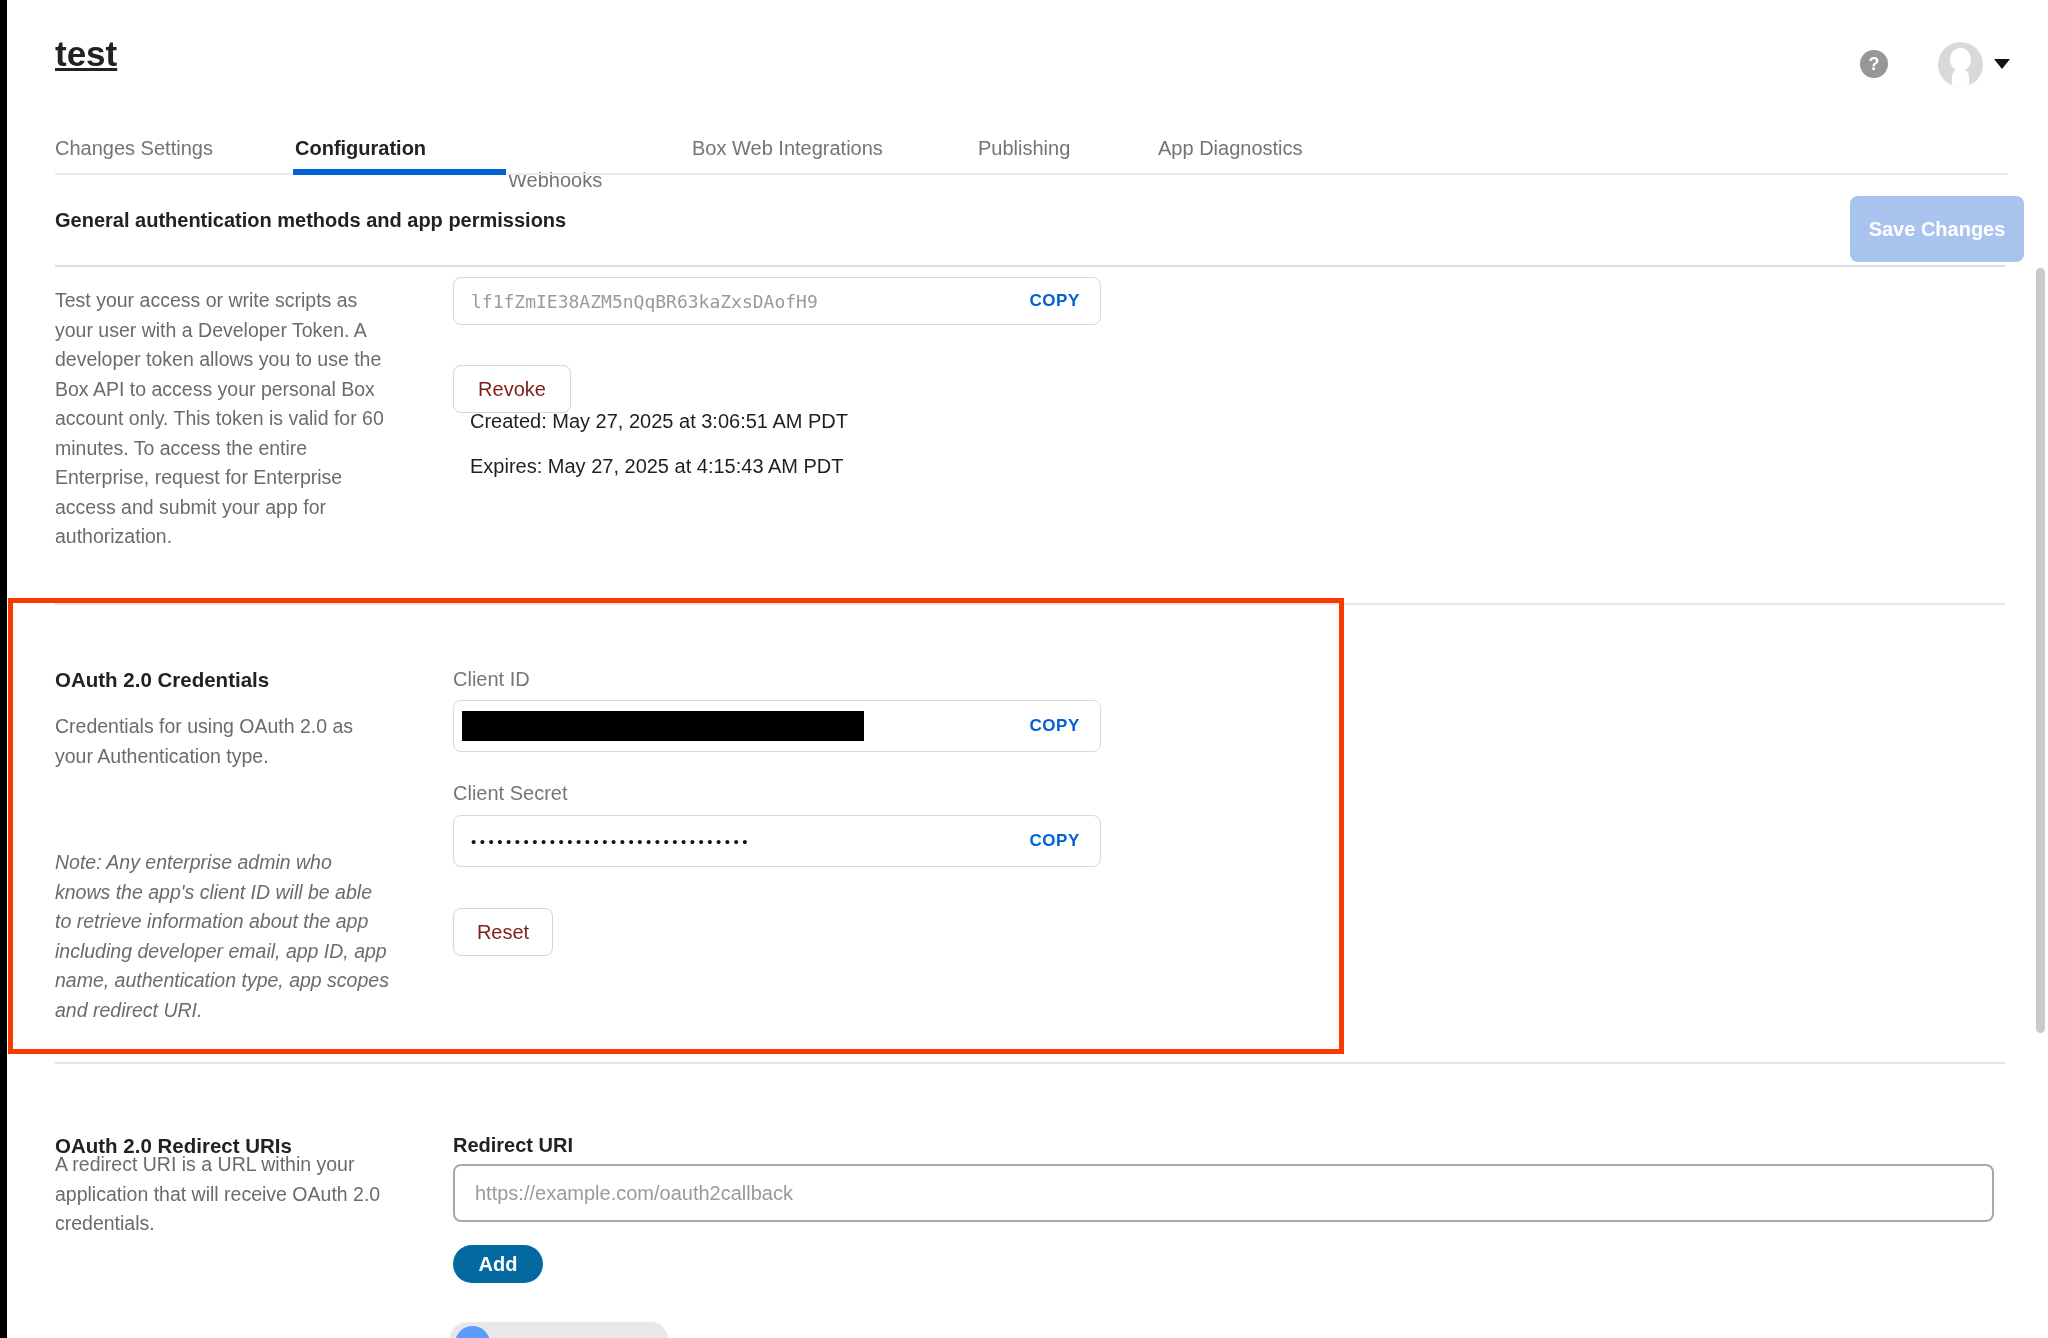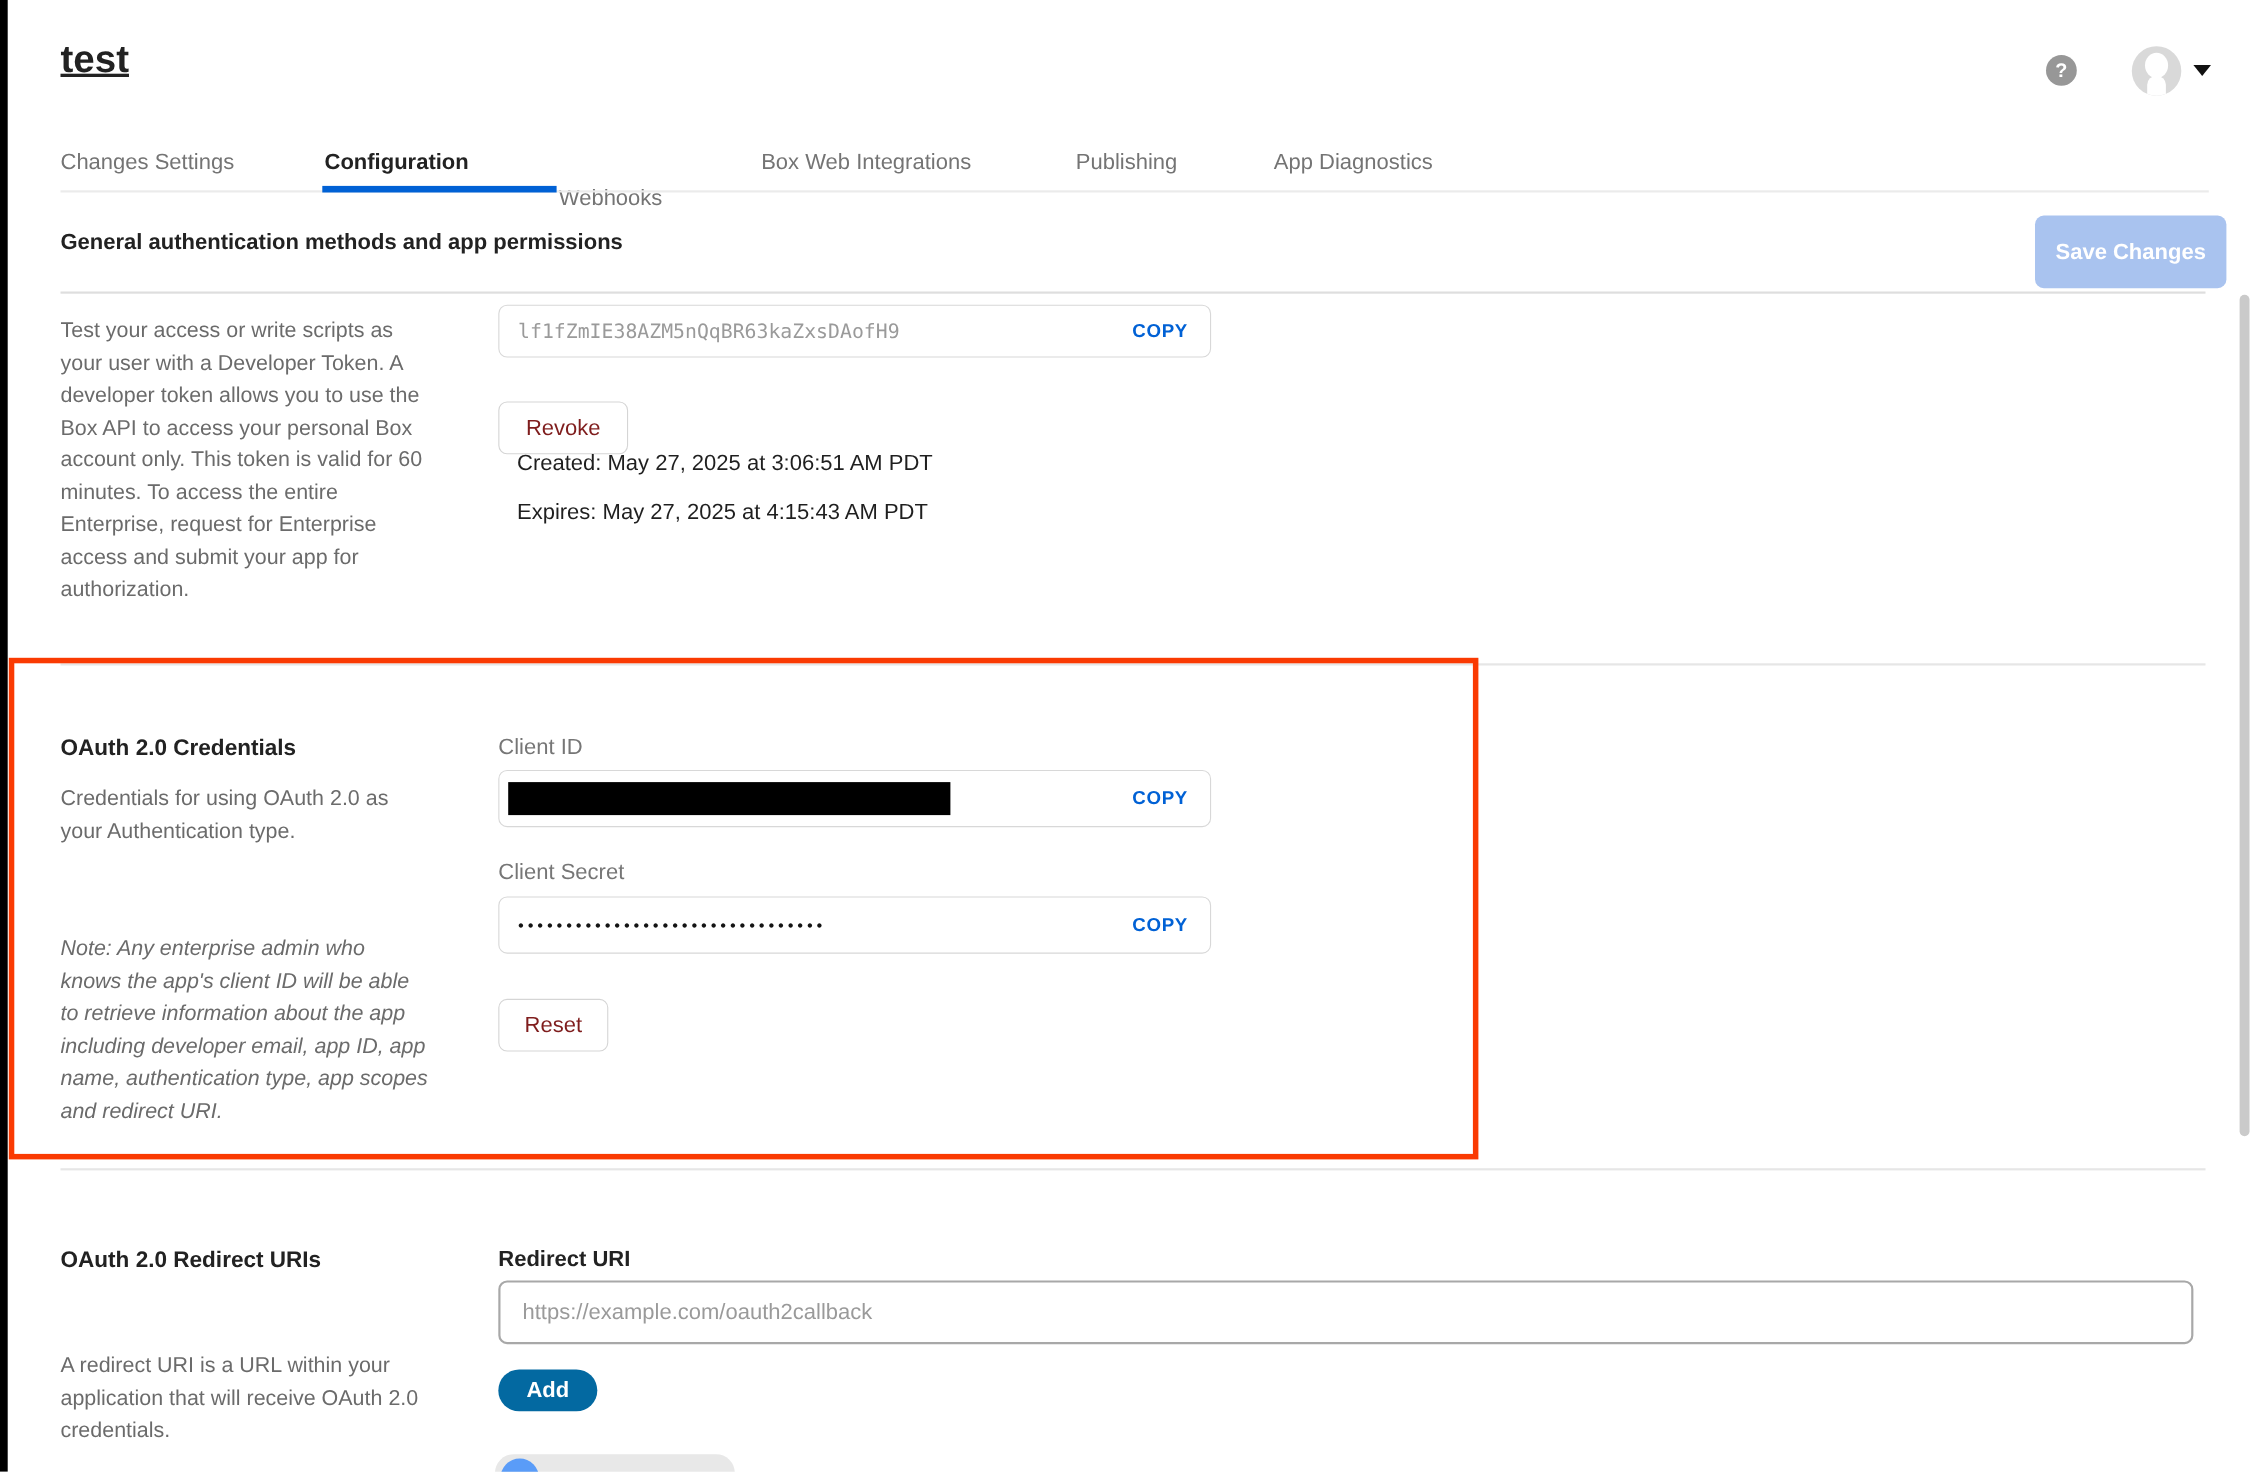--- a/index.html
+++ b/index.html
@@ -160,21 +160,21 @@
   <span class="dots">••••••••••••••••••••••••••••••••</span>
   <span class="copy-link">COPY</span>
 </div>
 <div class="abs ghost-btn" style="left:453px; top:880px; width:100px; height:48px;">Reset</div>
 
 <div class="abs annotation-box"></div>
 
 <div class="abs sep sep-oauth-bottom"></div>
 
 <div class="abs section-heading" style="top:1134px;">OAuth 2.0 Redirect URIs</div>
-<div class="abs col-desc" style="top:1227px;">A redirect URI is a URL within your
+<div class="abs col-desc" style="top:1150px;">A redirect URI is a URL within your
 application that will receive OAuth 2.0
 credentials.</div>
 <div class="abs col-desc col-note" style="top:1295px;">Note: You can add up to 40 URLs, each
 with a maximum of 255 characters.</div>
 
 <div class="abs redirect-label">Redirect URI</div>
 <input class="abs redirect-input" type="text" value="" placeholder="https://example.com/oauth2callback" style="">
 <div class="abs add-btn">Add</div>
 
 <div class="abs bottom-pill">

